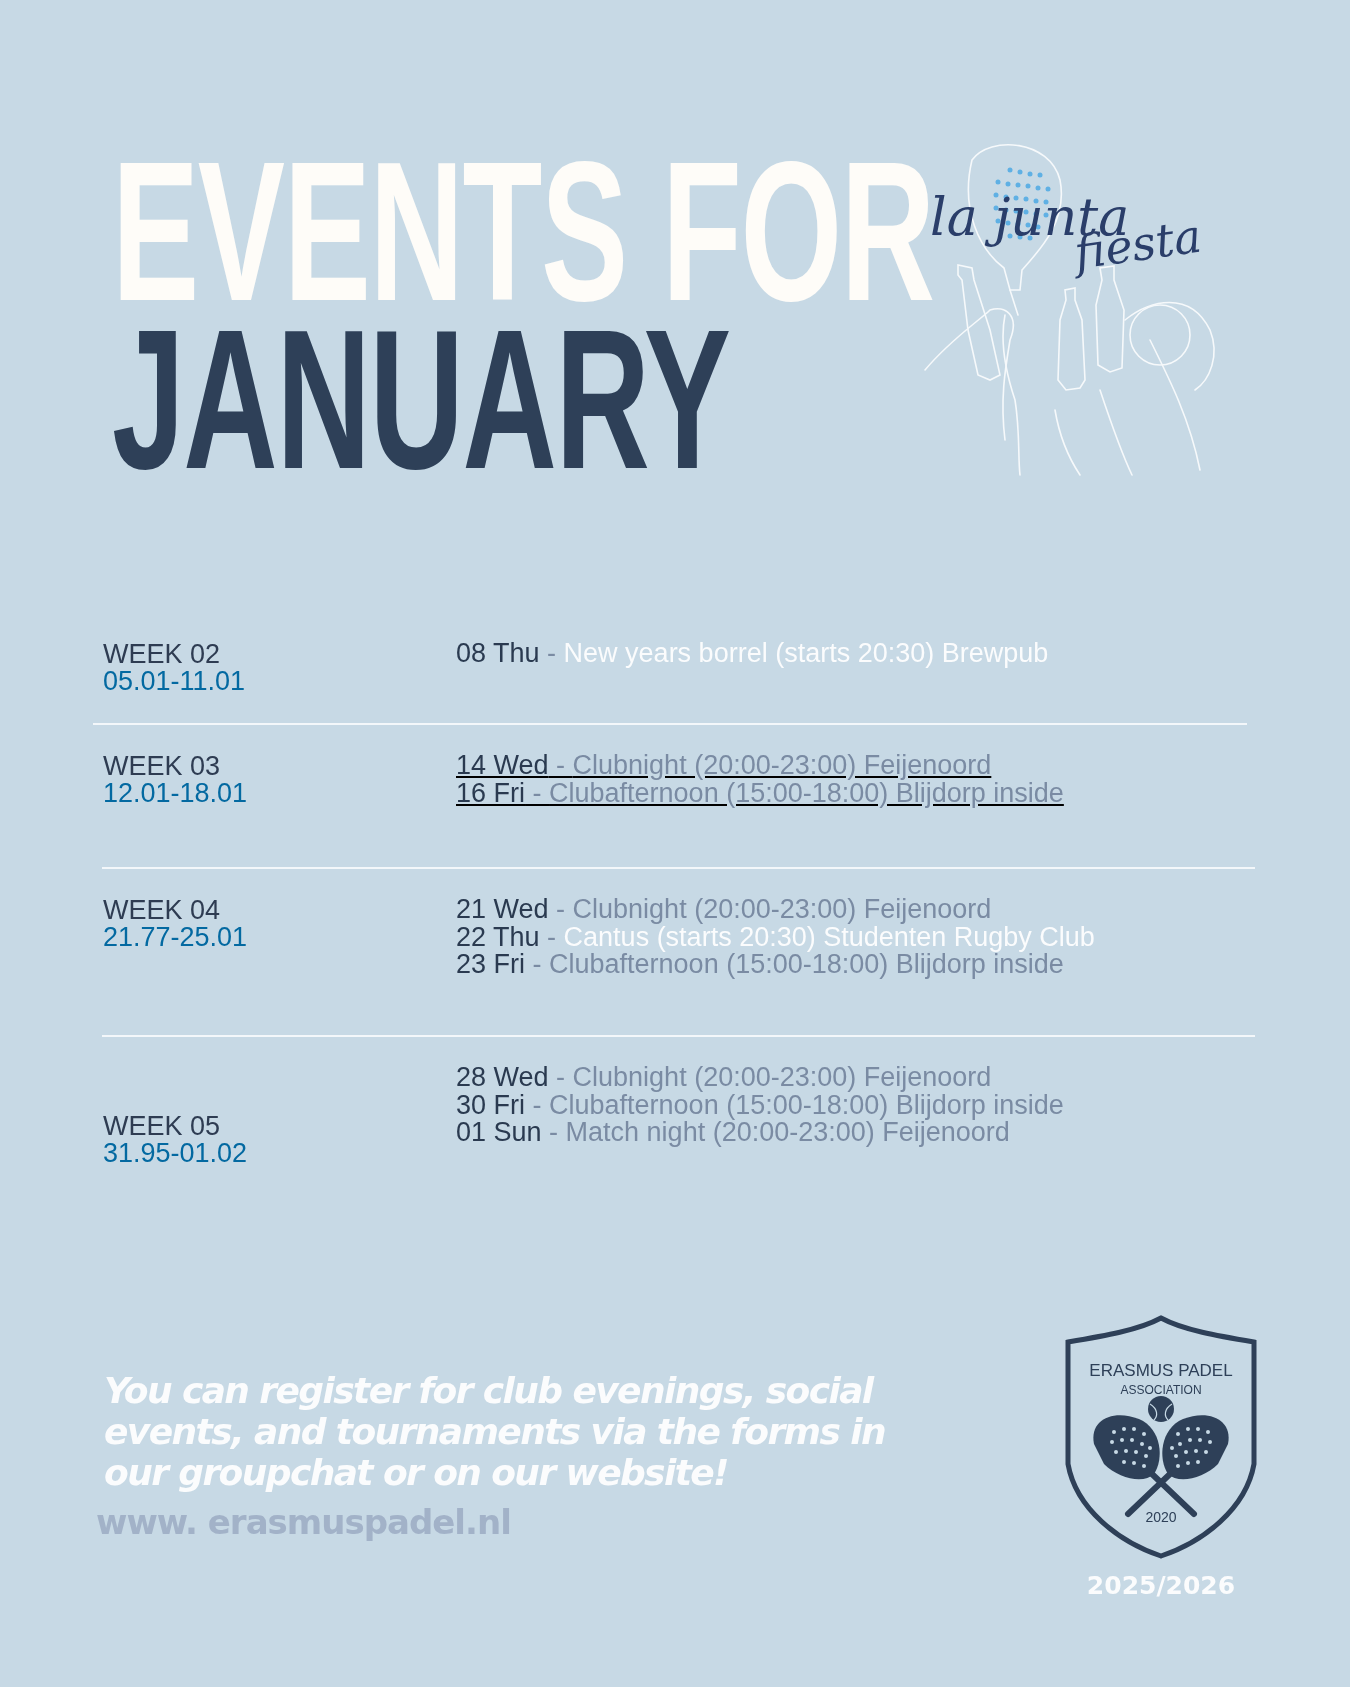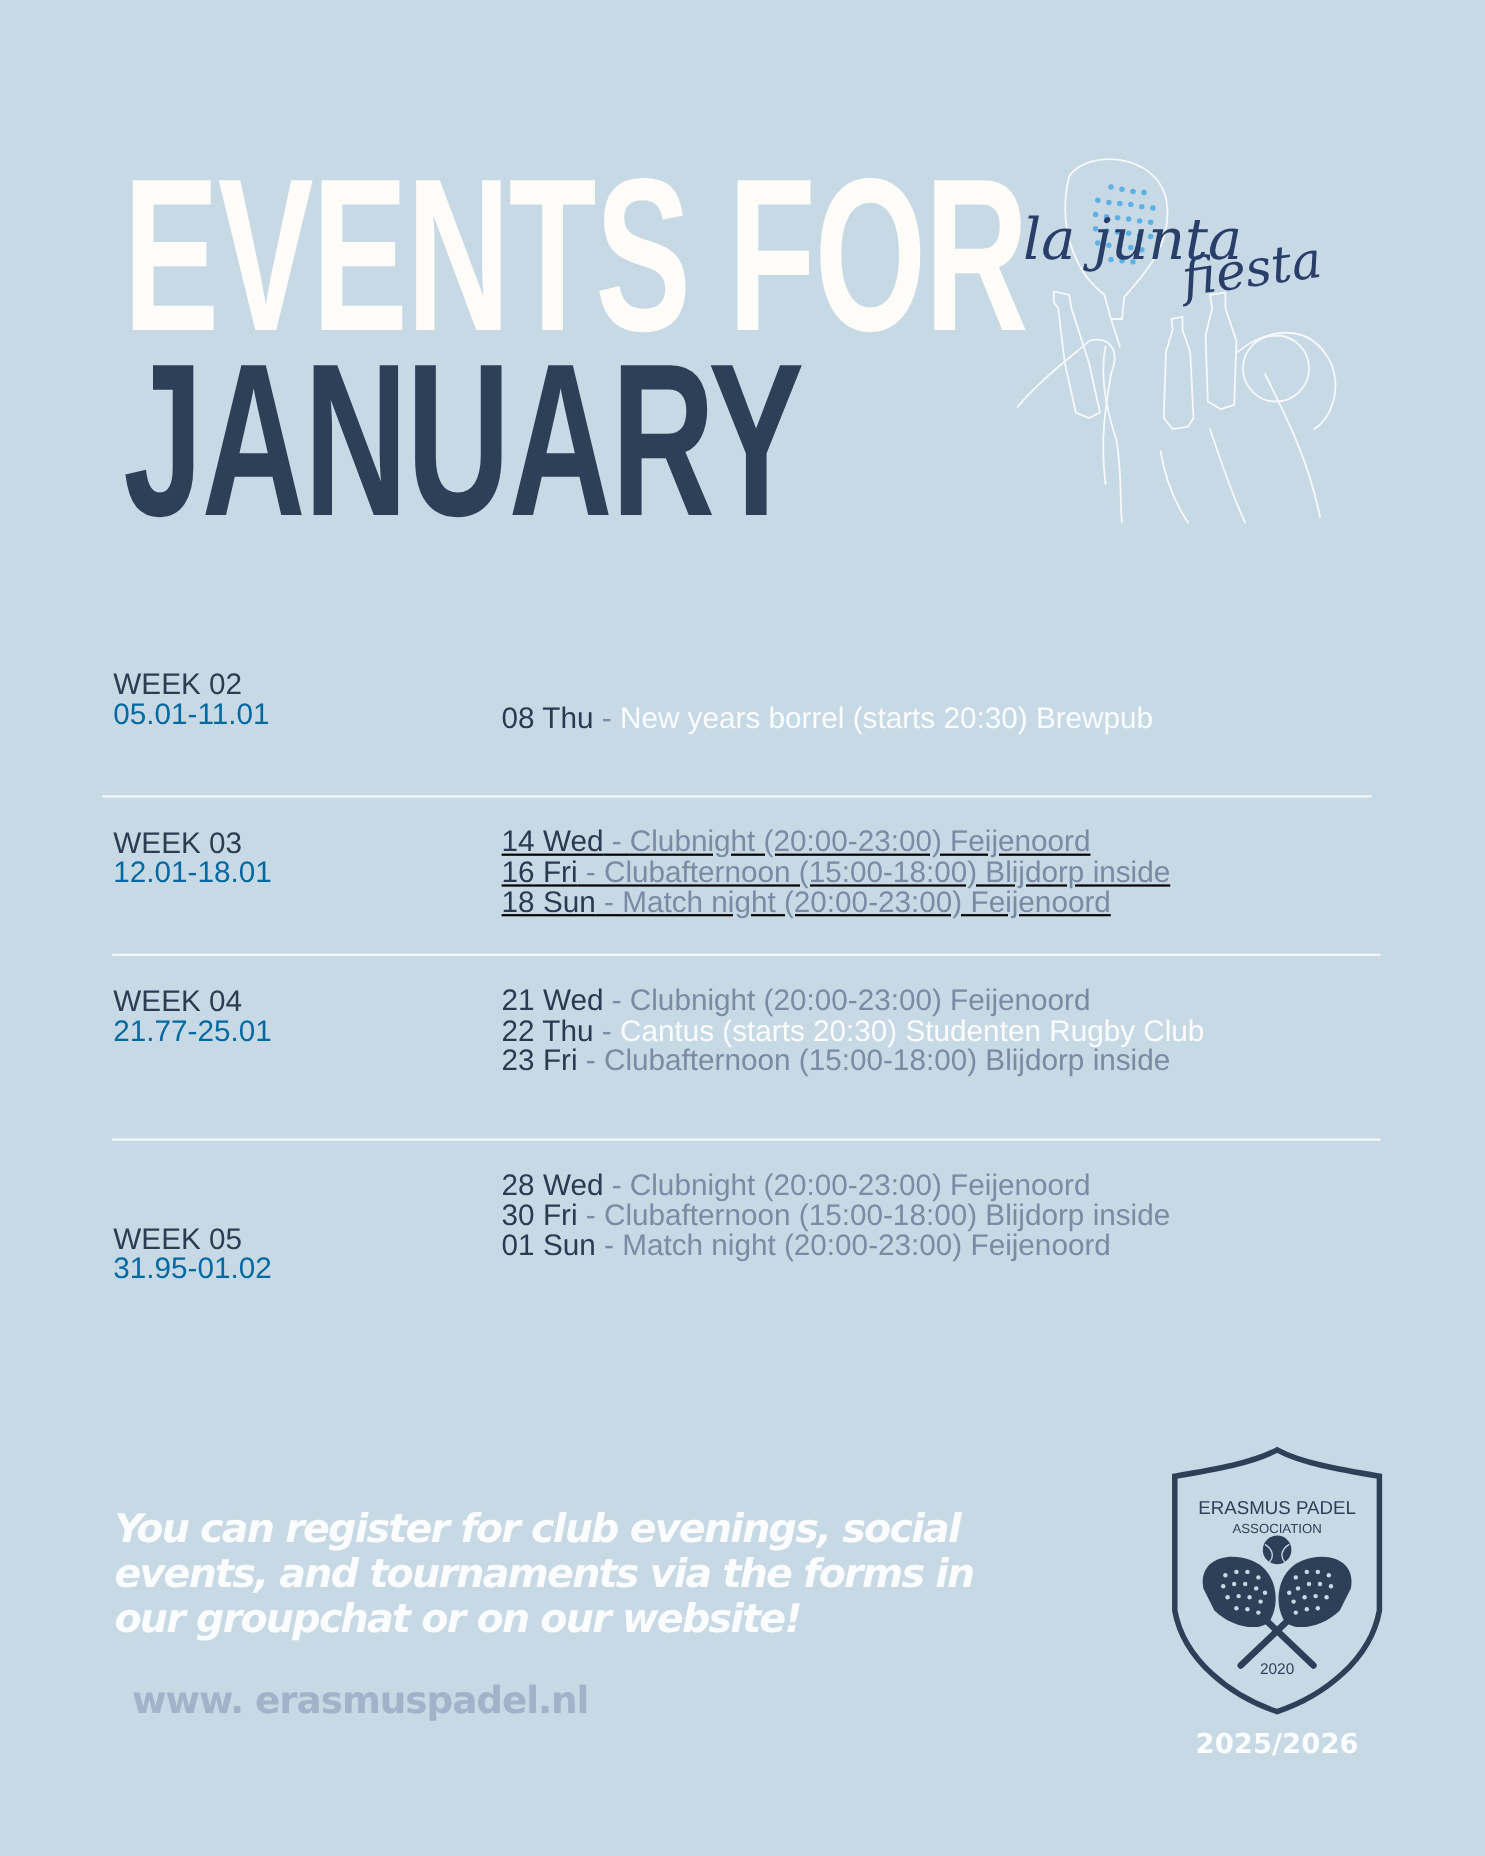--- a/index.html
+++ b/index.html
@@ -47,25 +47,25 @@
   .register {
     position: absolute; left: 104px; top: 1370px;
     width: 820px;
     color: #fbfcfd;
     font-family: "DejaVu Sans", sans-serif;
     font-weight: bold; font-style: italic;
     font-size: 36px; line-height: 41px;
     letter-spacing: -1.6px;
   }
   .website {
-    position: absolute; left: 120px; top: 1502px;
+    position: absolute; left: 96px; top: 1502px;
     color: #a2b2c8;
     font-family: "DejaVu Sans", sans-serif;
     font-weight: bold;
-    font-size: 34px; letter-spacing: -1px; margin-top: 24px;
+    font-size: 34px; letter-spacing: -1px;
   }
   .crest { position: absolute; left: 1064px; top: 1314px; width: 194px; height: 246px; }
   .season {
     position: absolute; left: 1060px; top: 1571px; width: 202px; text-align: center;
     color: #fbfcfd; font-family: "DejaVu Sans", sans-serif; font-weight: bold;
     font-size: 25px;
   }
 </style>
 </head>
 <body>
@@ -122,37 +122,36 @@
       <circle cx="128" cy="87" r="2.5"></circle>
     <circle cx="100" cy="96" r="2.5"></circle>
       <circle cx="110" cy="97" r="2.5"></circle>
       <circle cx="120" cy="98" r="2.5"></circle>
   </g>
 
   <text x="20" y="95" font-family="DejaVu Serif, serif" font-style="italic" font-size="52" fill="#2a3e6a">la junta</text>
   <text x="165" y="120" font-family="DejaVu Serif, serif" font-style="italic" font-size="46" fill="#2a3e6a" transform="rotate(-8 230 110)">fiesta</text>
 </svg>
 
-<div class="week" style="top:609px;">
+<div class="week" style="top:641px;">
   <span class="wk">WEEK 02</span>
   <span class="range">05.01-11.01</span>
 </div>
 <div class="events" style="top:640px;">
   <span class="ev"><span class="day">08 Thu</span><span class="sep"> - </span><span class="desc hl">New years borrel (starts 20:30) Brewpub</span></span>
 </div>
 <div class="divider" style="left:93px; top:723px; width:1154px;"></div>
 
 <div class="week" style="top:753px;">
   <span class="wk">WEEK 03</span>
   <span class="range">12.01-18.01</span>
 </div>
 <div class="events" style="top:752px;text-decoration:underline;">
   <span class="ev"><span class="day">14 Wed</span><span class="sep"> - </span><span class="desc">Clubnight (20:00-23:00) Feijenoord</span></span>
   <span class="ev"><span class="day">16 Fri</span><span class="sep"> - </span><span class="desc">Clubafternoon (15:00-18:00) Blijdorp inside</span></span>
-  <span class="ev"><span class="day">18 Sun</span><span class="sep"> - </span><span class="desc">Match night (20:00-23:00) Feijenoord</span></span>
 </div>
 <div class="divider" style="left:102px; top:867px; width:1153px;"></div>
 
 <div class="week" style="top:897px;">
   <span class="wk">WEEK 04</span>
   <span class="range">21.77-25.01</span>
 </div>
 <div class="events" style="top:896px;">
   <span class="ev"><span class="day">21 Wed</span><span class="sep"> - </span><span class="desc">Clubnight (20:00-23:00) Feijenoord</span></span>
   <span class="ev"><span class="day">22 Thu</span><span class="sep"> - </span><span class="desc hl">Cantus (starts 20:30) Studenten Rugby Club</span></span>

